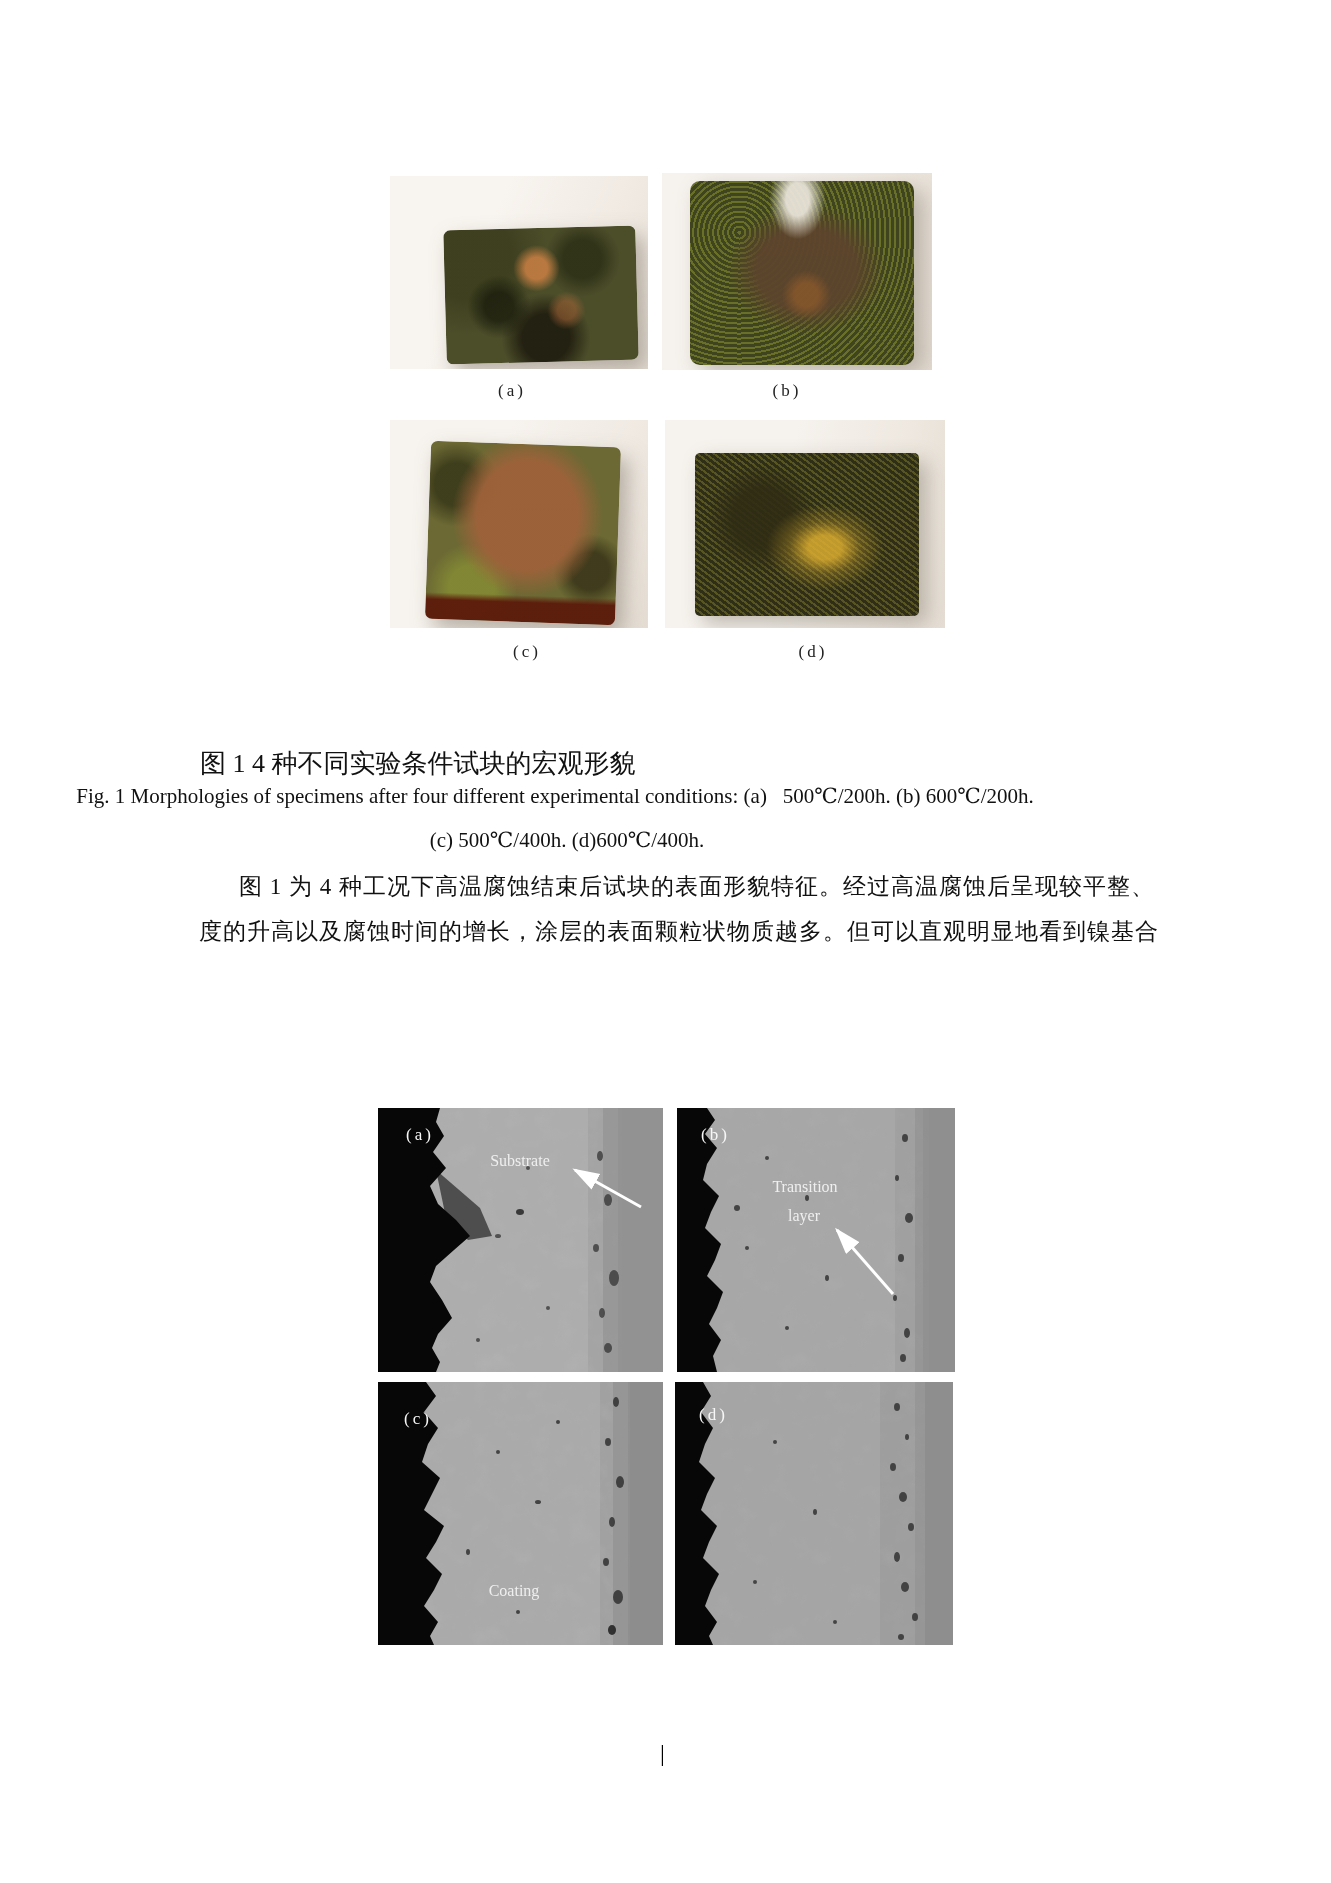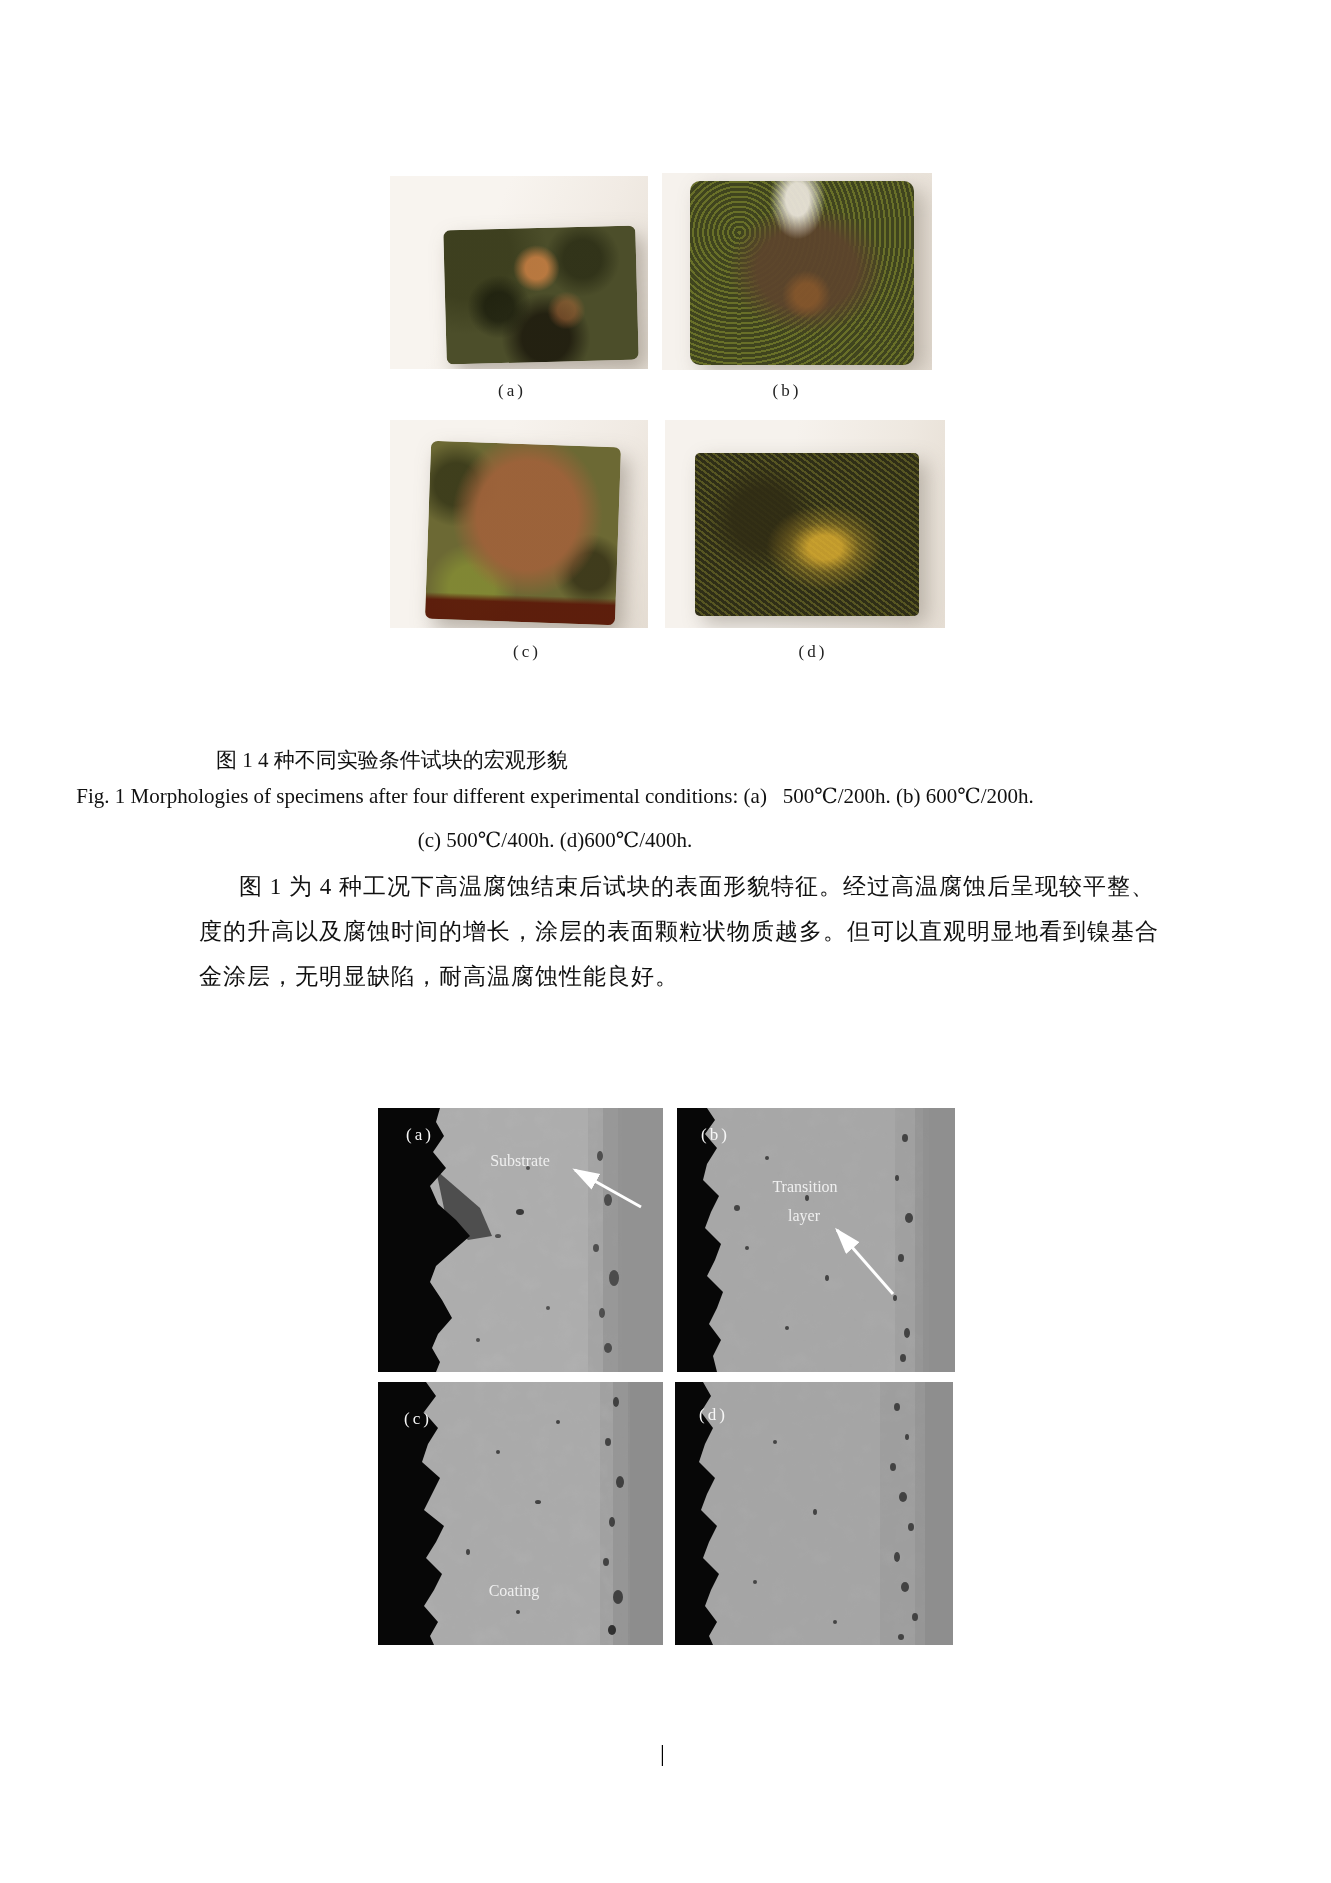--- a/index.html
+++ b/index.html
@@ -49,24 +49,24 @@
   .spec-d{left:30px;top:33px;width:224px;height:163px;border-radius:5px;
     background:
       radial-gradient(ellipse at 58% 58%, rgba(218,172,48,.85) 0 9%, rgba(218,172,48,.3) 19%, rgba(218,172,48,0) 32%),
       radial-gradient(circle at 30% 40%, rgba(48,44,20,.9) 0 16%, rgba(48,44,20,0) 30%),
       repeating-linear-gradient(37deg, rgba(152,152,44,.28) 0 2px, rgba(18,18,9,.34) 2px 5px),
       #3e3c1e;
     box-shadow:8px 8px 20px rgba(125,115,102,.45);}
   .photo-label{position:absolute;transform:translateX(-50%);
     font-size:17px;letter-spacing:3px;color:#222;white-space:nowrap;}
   
-  .cap-cn{position:absolute;left:216px;top:746px;font-size:21px;white-space:nowrap;}
+  .cap-cn{position:absolute;left:200px;top:746px;font-size:26px;white-space:nowrap;}
   .cap-en{position:absolute;left:0;width:1110px;text-align:center;font-size:21px;white-space:pre;}
   .cap-en-1{top:784px;}
-  .cap-en-2{top:828px;}
+  .cap-en-2{top:828px;padding-left:12px;}
   .para{position:absolute;left:199px;top:864px;width:1000px;}
   .para .line{height:45px;line-height:45px;font-size:23px;letter-spacing:1px;white-space:nowrap;}
   .para .indent{text-indent:40px;}
   
   .sem{position:absolute;display:block;}
   .sem text{font-family:"Liberation Serif","DejaVu Serif",serif;}
   .sem .lab{fill:#f7f7f7;font-size:17px;letter-spacing:3px;}
   .sem .ann{fill:#efefef;font-size:16px;}
   
   .cursor-mark{position:absolute;left:660px;top:1740px;width:12px;height:26px;
@@ -95,21 +95,20 @@
   <div class="photo-label" style="left:527px;top:642px">(c)</div>
   <div class="photo-label" style="left:813px;top:642px">(d)</div>
 
   <div class="cap-cn">图 1 4 种不同实验条件试块的宏观形貌</div>
   <div class="cap-en cap-en-1">Fig. 1 Morphologies of specimens after four different experimental conditions: (a)   500℃/200h. (b) 600℃/200h.</div>
   <div class="cap-en cap-en-2">(c) 500℃/400h. (d)600℃/400h.</div>
 
   <div class="para">
     <div class="line indent">图 1 为 4 种工况下高温腐蚀结束后试块的表面形貌特征。经过高温腐蚀后呈现较平整、</div>
     <div class="line">度的升高以及腐蚀时间的增长，涂层的表面颗粒状物质越多。但可以直观明显地看到镍基合</div>
-    <div class="line">金涂层，无明显缺陷，耐高温腐蚀性能良好。</div>
   </div>
 
   <svg width="0" height="0" style="position:absolute" aria-hidden="true">
     <defs>
       <filter id="grainF" x="0%" y="0%" width="100%" height="100%">
         <feTurbulence type="fractalNoise" baseFrequency="0.22" numOctaves="3" seed="11" stitchTiles="stitch"></feTurbulence>
         <feColorMatrix type="matrix" values="0 0 0 0 0.45  0 0 0 0 0.45  0 0 0 0 0.45  0.9 0.9 0.9 0 0"></feColorMatrix>
       </filter>
       <filter id="blotchF" x="0%" y="0%" width="100%" height="100%">
         <feTurbulence type="fractalNoise" baseFrequency="0.05" numOctaves="3" seed="4" stitchTiles="stitch"></feTurbulence>

